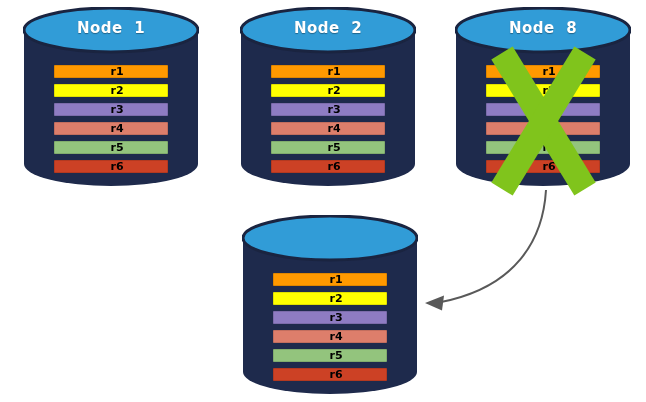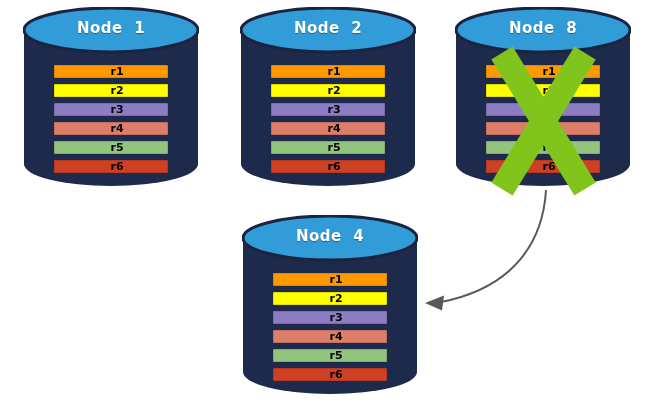--- a/index.html
+++ b/index.html
@@ -86,21 +86,20 @@
       <line x1="130" y1="46" x2="47" y2="182" stroke-width="25" stroke="#80C41C"></line>
     </svg>
   </div>
 
   <div class="node node4">
     <svg class="cyl" viewBox="0 0 176 180">
       <ellipse cx="88" cy="157" rx="87" ry="22" fill="#1E2A4C"></ellipse>
       <rect x="1" y="23" width="174" height="134" fill="#1E2A4C"></rect>
       <ellipse cx="88" cy="23" rx="87" ry="22" stroke="#1A2440" stroke-width="3" fill="#319CD7"></ellipse>
     </svg>
-    <div class="node-label">Node  4</div>
     <div class="bars">
       <div class="bar" style="background-color: rgb(255, 153, 0);">r1</div>
       <div class="bar" style="background-color: rgb(255, 255, 0);">r2</div>
       <div class="bar" style="background-color: rgb(142, 124, 195);">r3</div>
       <div class="bar" style="background-color: rgb(221, 126, 107);">r4</div>
       <div class="bar" style="background-color: rgb(147, 196, 125);">r5</div>
       <div class="bar" style="background-color: rgb(204, 65, 37);">r6</div>
     </div>
   </div>
 

